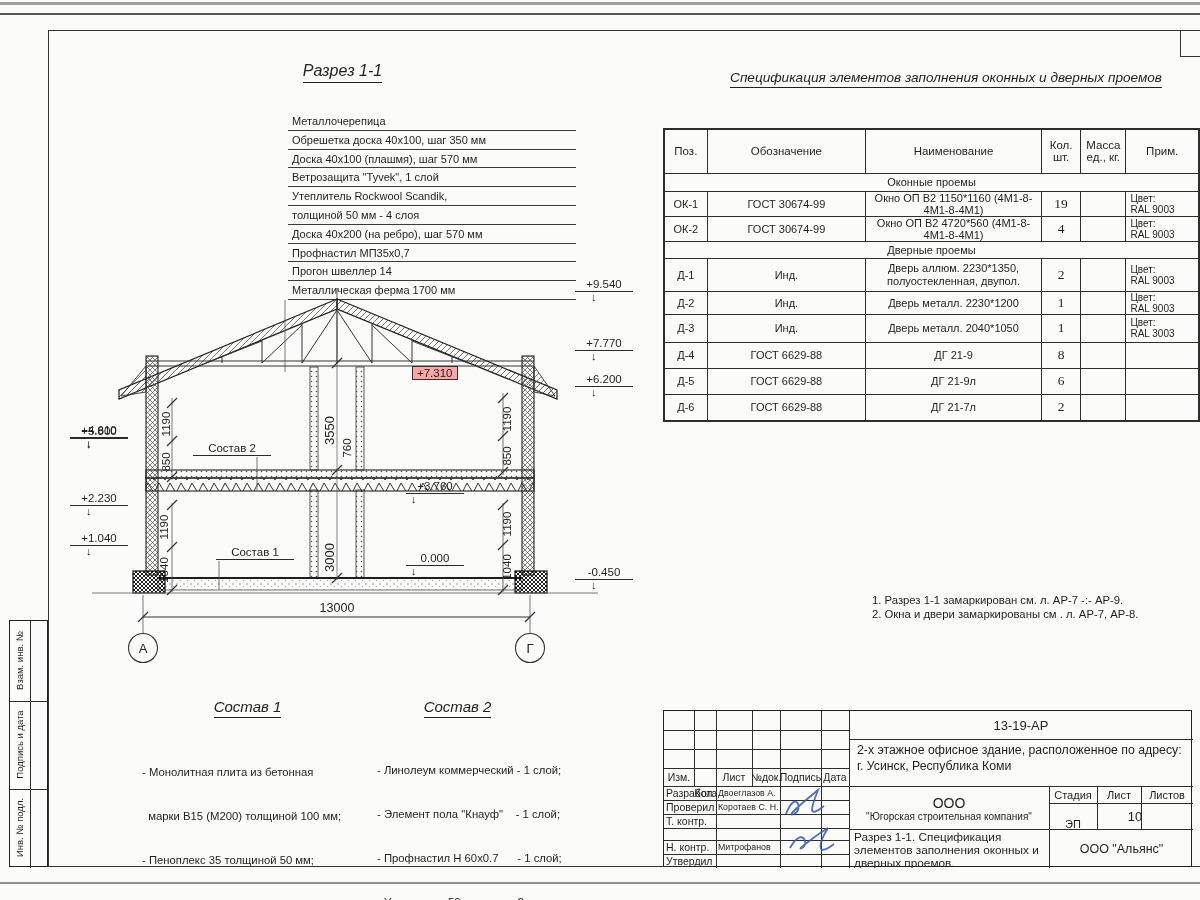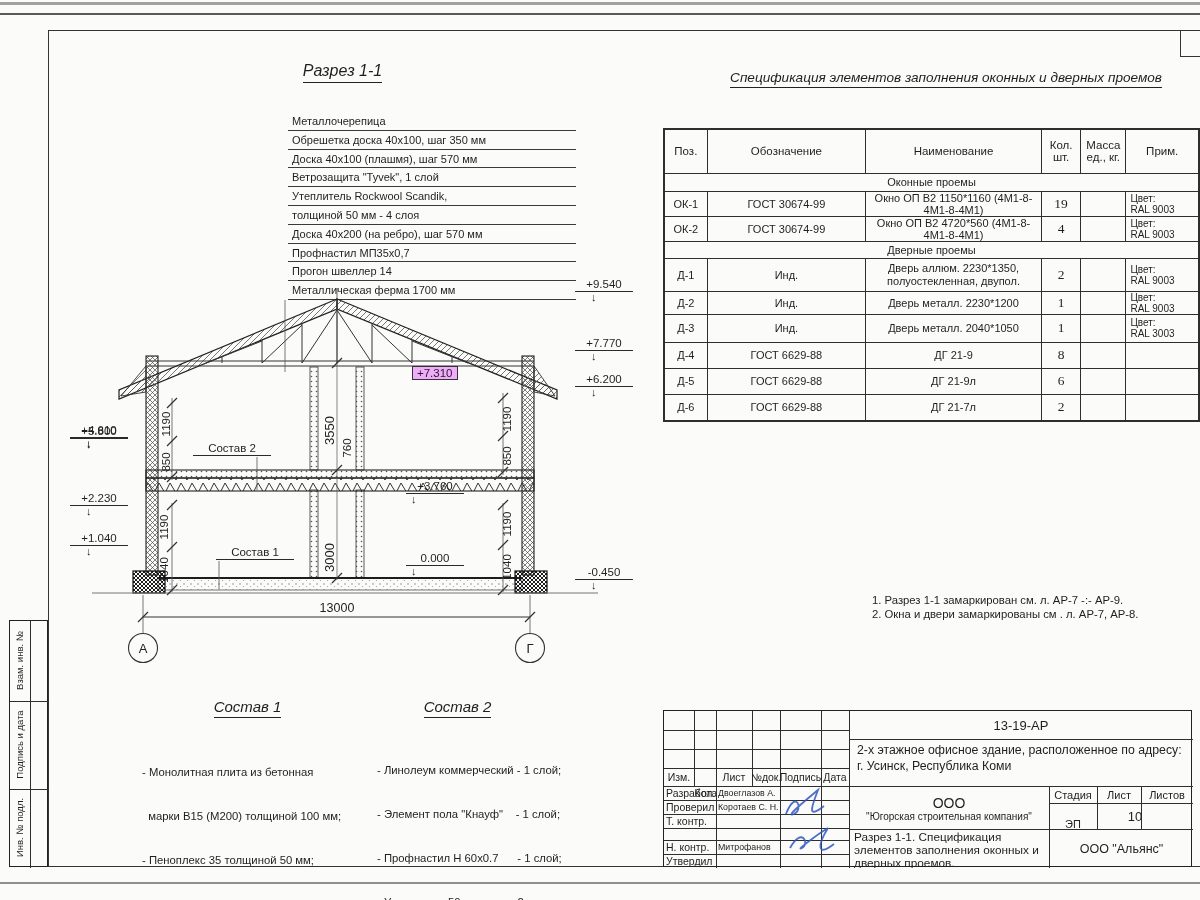--- a/index.html
+++ b/index.html
@@ -334,21 +334,21 @@
       <span class="a">↓</span>
     </div>
   <div class="elev" style="left:575px;top:373px;">
       <span class="t">+6.200</span>
       <span class="a">↓</span>
     </div>
   <div class="elev" style="left:575px;top:566px;">
       <span class="t">-0.450</span>
       <span class="a">↓</span>
     </div>
-  <div class="abs" style="left:412px;top:366px;font-size:11.5px;border:1px solid #333;padding:0 4px;background:#f0abfc;">+7.310</div>
+  <div class="abs" style="left:412px;top:366px;font-size:11.5px;border:1px solid #333;padding:0 4px;background:#fca5a5;">+7.310</div>
   <div class="elev inner" style="left:406px;top:480px;">
       <span class="t">+3.760</span>
       <span class="a">↓</span>
     </div>
   <div class="elev inner" style="left:406px;top:552px;">
       <span class="t">0.000</span>
       <span class="a">↓</span>
     </div>
 
   <div class="vdim" style="left:299px;top:423px;width:60px;font-size:13px;">3550</div>

